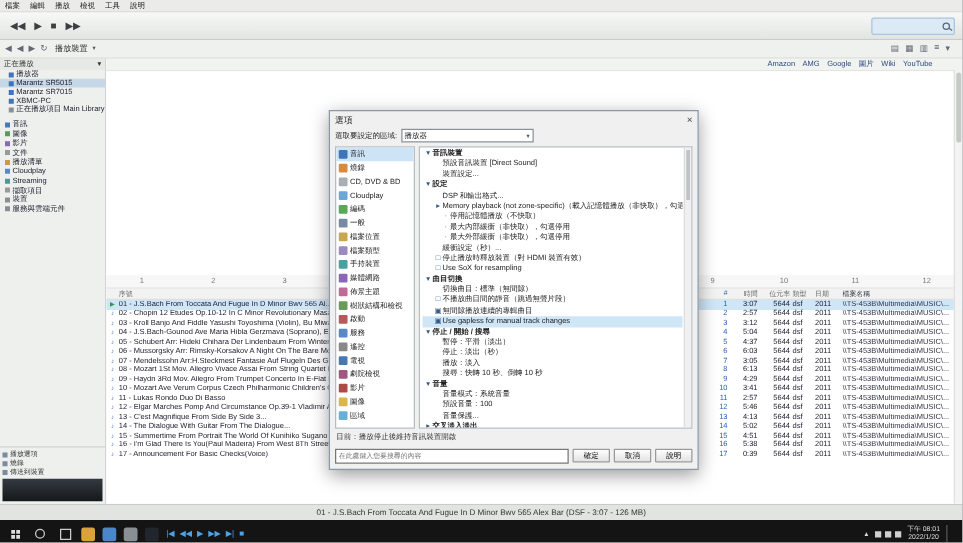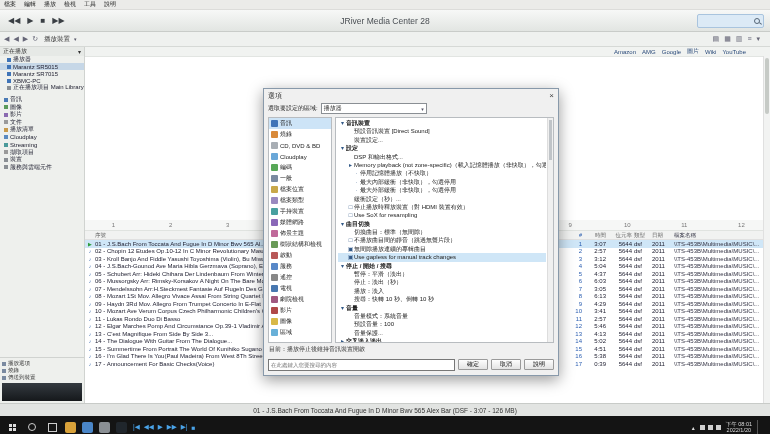--- a/index.html
+++ b/index.html
@@ -124,21 +124,20 @@
 
   <span class="menu-item">檔案</span>
       <span class="menu-item">編輯</span>
       <span class="menu-item">播放</span>
       <span class="menu-item">檢視</span>
       <span class="menu-item">工具</span>
       <span class="menu-item">說明</span>
     </div>
 
   <div class="toolbar">
-    <div class="app-title">JRiver Media Center 28</div>
     <div class="transport">
 
     <span class="tbtn">◀◀</span>
         <span class="tbtn">▶</span>
         <span class="tbtn">■</span>
         <span class="tbtn">▶▶</span>
       </div>
     <div class="searchbox">
       <span class="mag"></span>
     </div>

